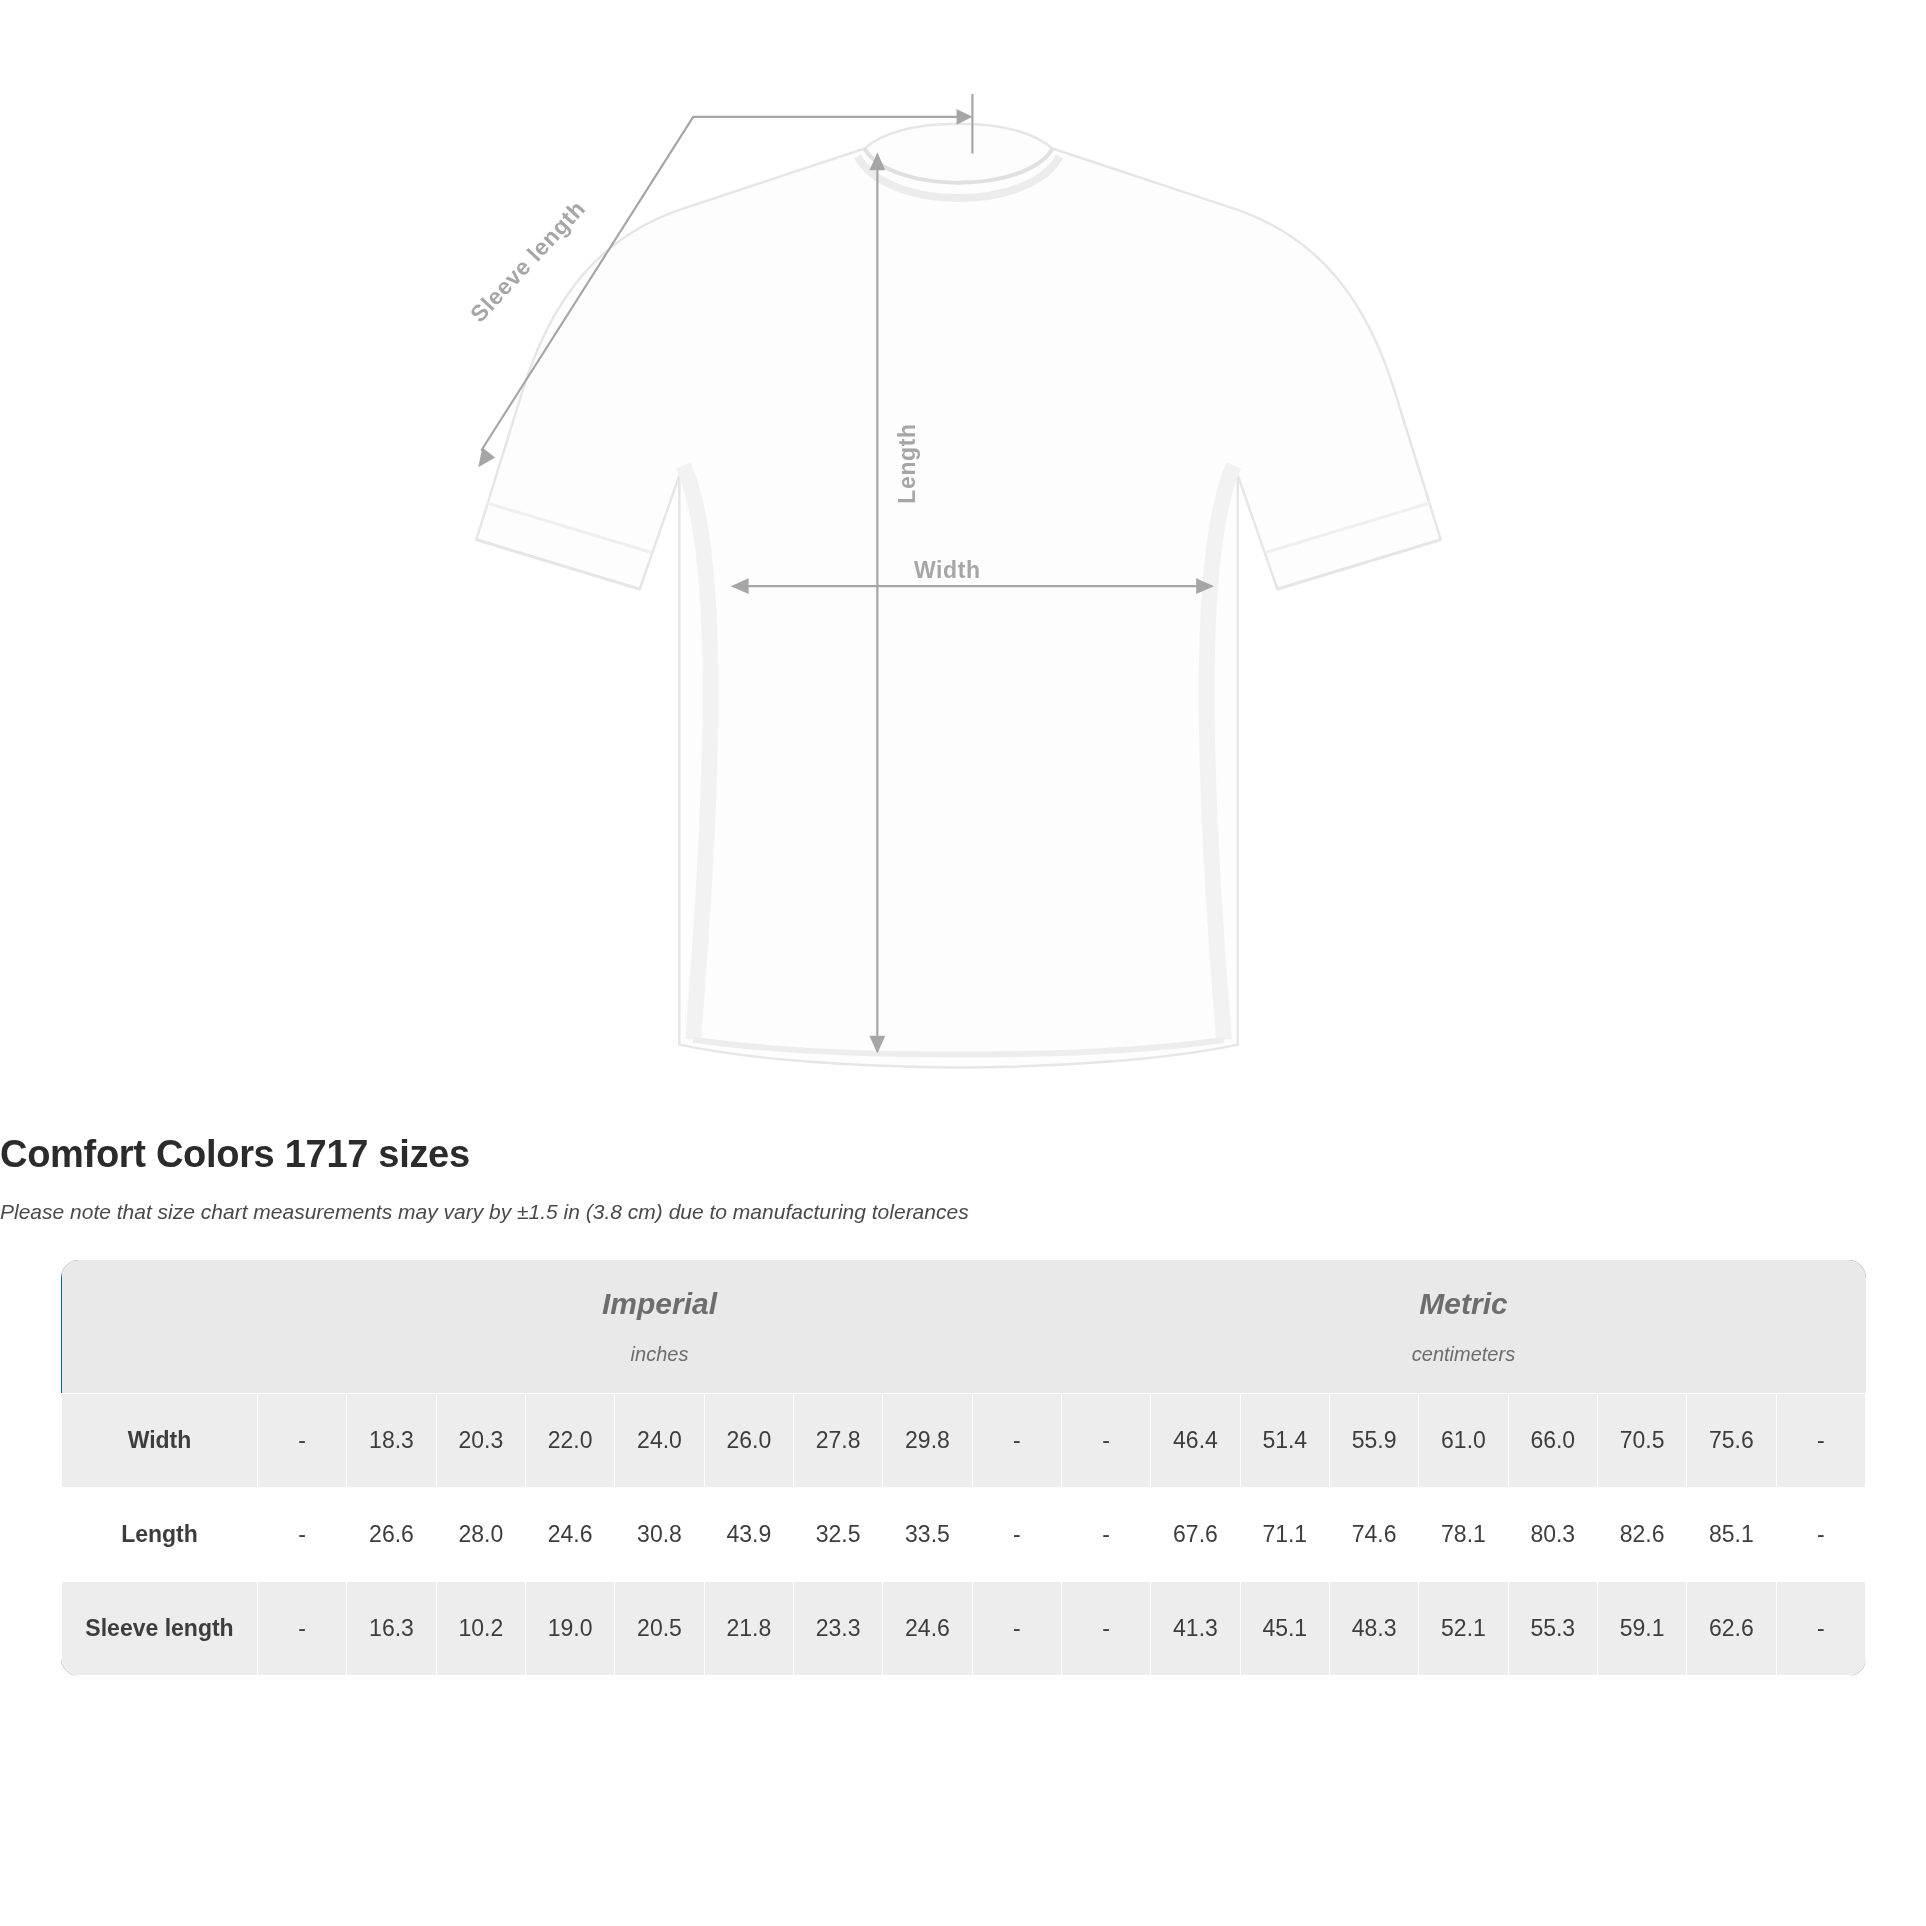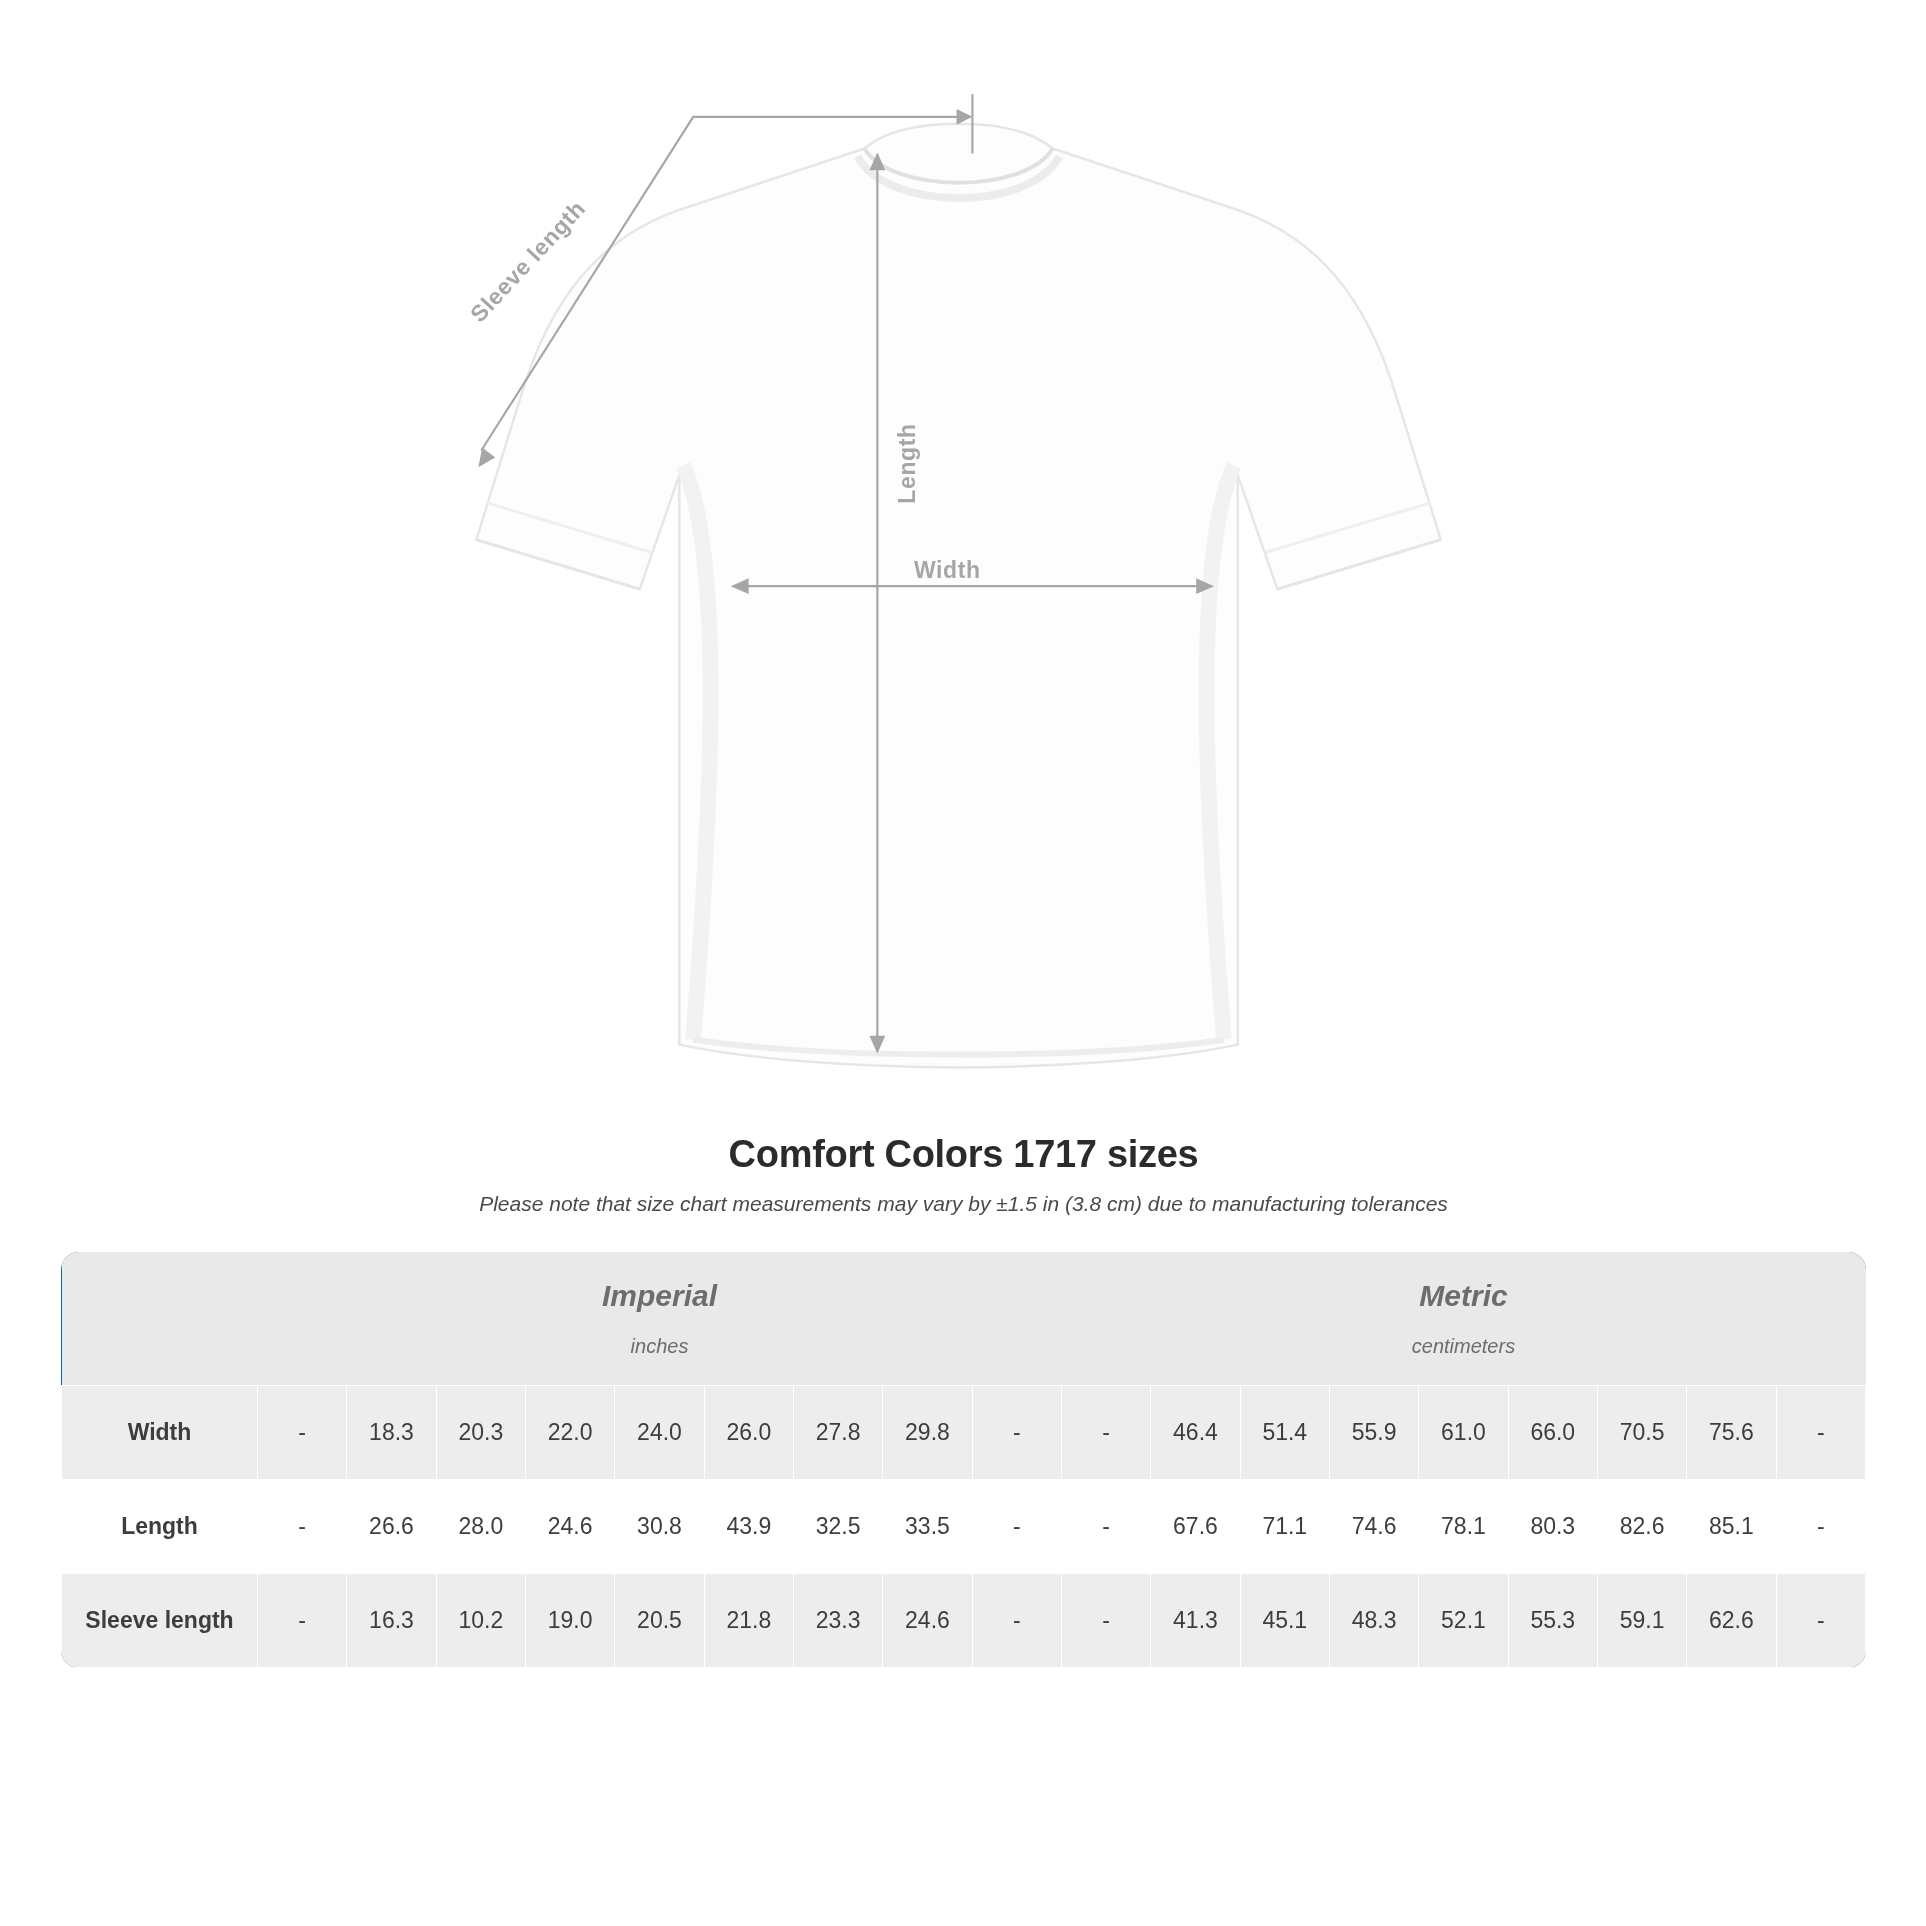--- a/index.html
+++ b/index.html
@@ -51,31 +51,30 @@
     transform-origin: center center;
   }
   #label-width {
     left: 914px;
     top: 557px;
     font-size: 23px;
   }
 
   
   #title-block {
-    text-align: center;
     margin-top: 24px;
   }
   #chart-title {
     font-size: 38px;
     font-weight: bold;
     color: #2b2b2b;
     letter-spacing: -0.3px;
   }
   #chart-note {
-    margin-top: 16px;
+    margin-top: 24px;
     font-size: 21px;
     font-style: italic;
     color: #4a4a4a;
   }
 
   
   #table-wrap {
     margin: 36px 61px 0 61px;
     border-radius: 18px;
     overflow: hidden;

